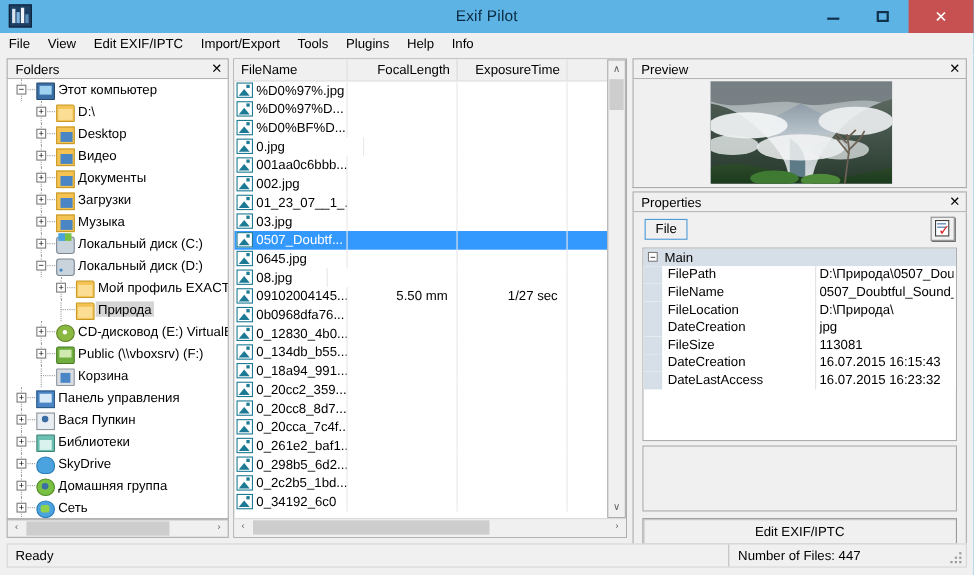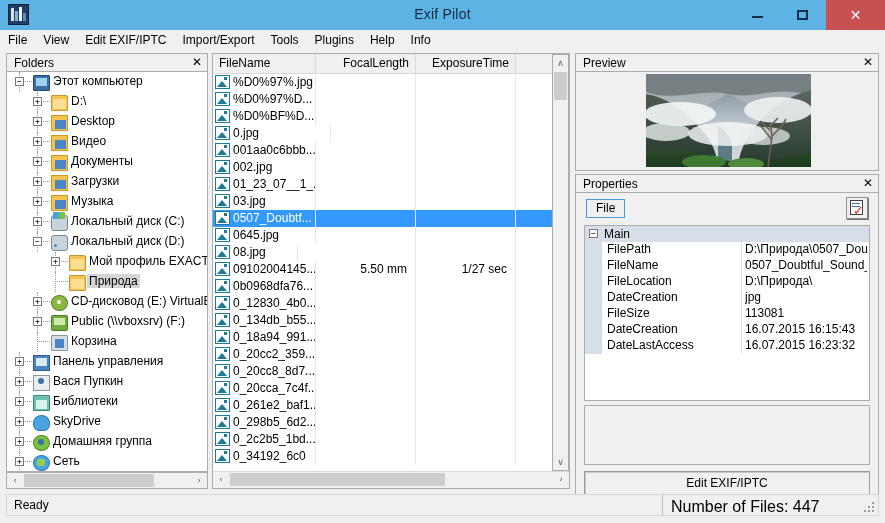--- a/index.html
+++ b/index.html
@@ -257,21 +257,21 @@
   
   .statusbar{
     position:absolute;left:6px;top:444px;width:873px;height:22px;
     background:#F0F0F0;border:1px solid #D6D6D6;box-sizing:border-box;
   }
   .status-left{position:absolute;left:7px;top:3px;font-size:12px;}
   .status-cell{
     position:absolute;left:655px;top:0;width:200px;height:20px;
     border-left:1px solid #BFBFBF;box-sizing:border-box;
   }
-  .status-cell span{position:absolute;left:8px;top:3px;font-size:16px;}
+  .status-cell span{position:absolute;left:8px;top:3px;font-size:12px;}
   .grip{position:absolute;right:2px;bottom:1px;width:14px;height:14px;}
   .grip i{position:absolute;background:#9a9a9a;width:2px;height:2px;}
 </style>
 </head>
 <body>
 
 <div class="window">
 
   <div class="titlebar">
     <div class="app-icon">

